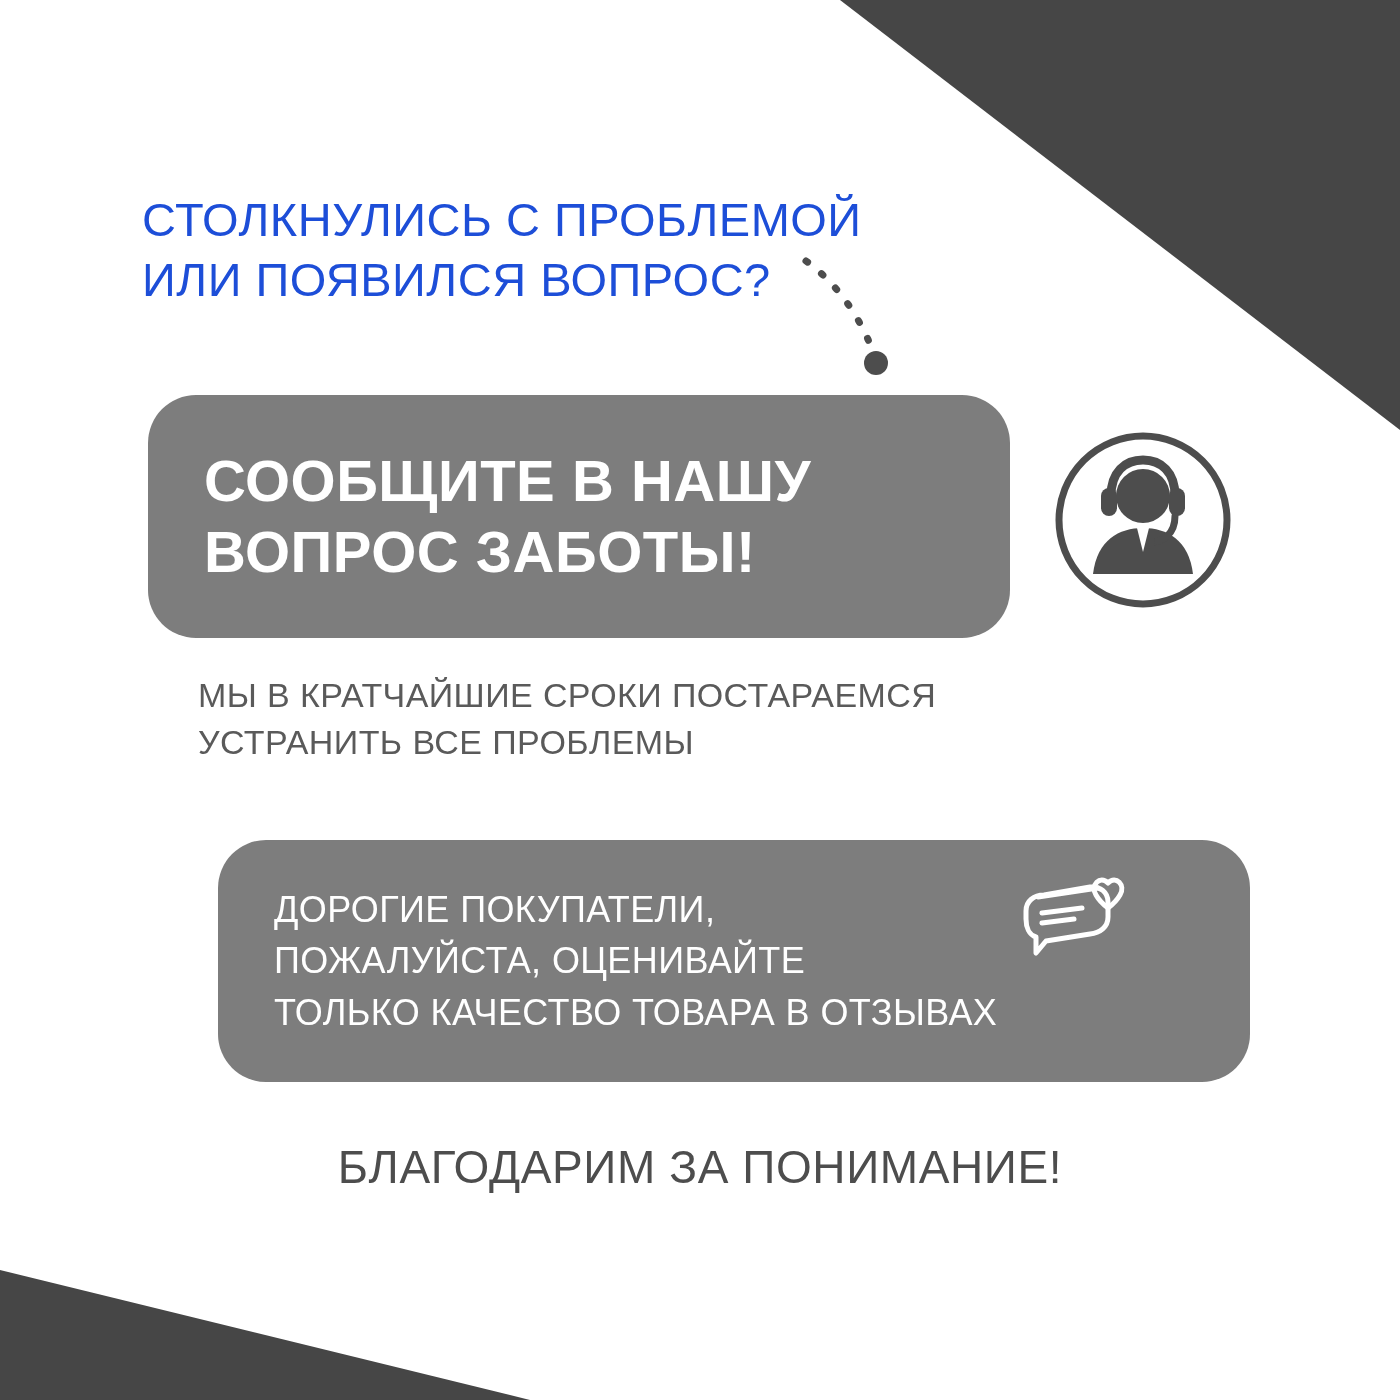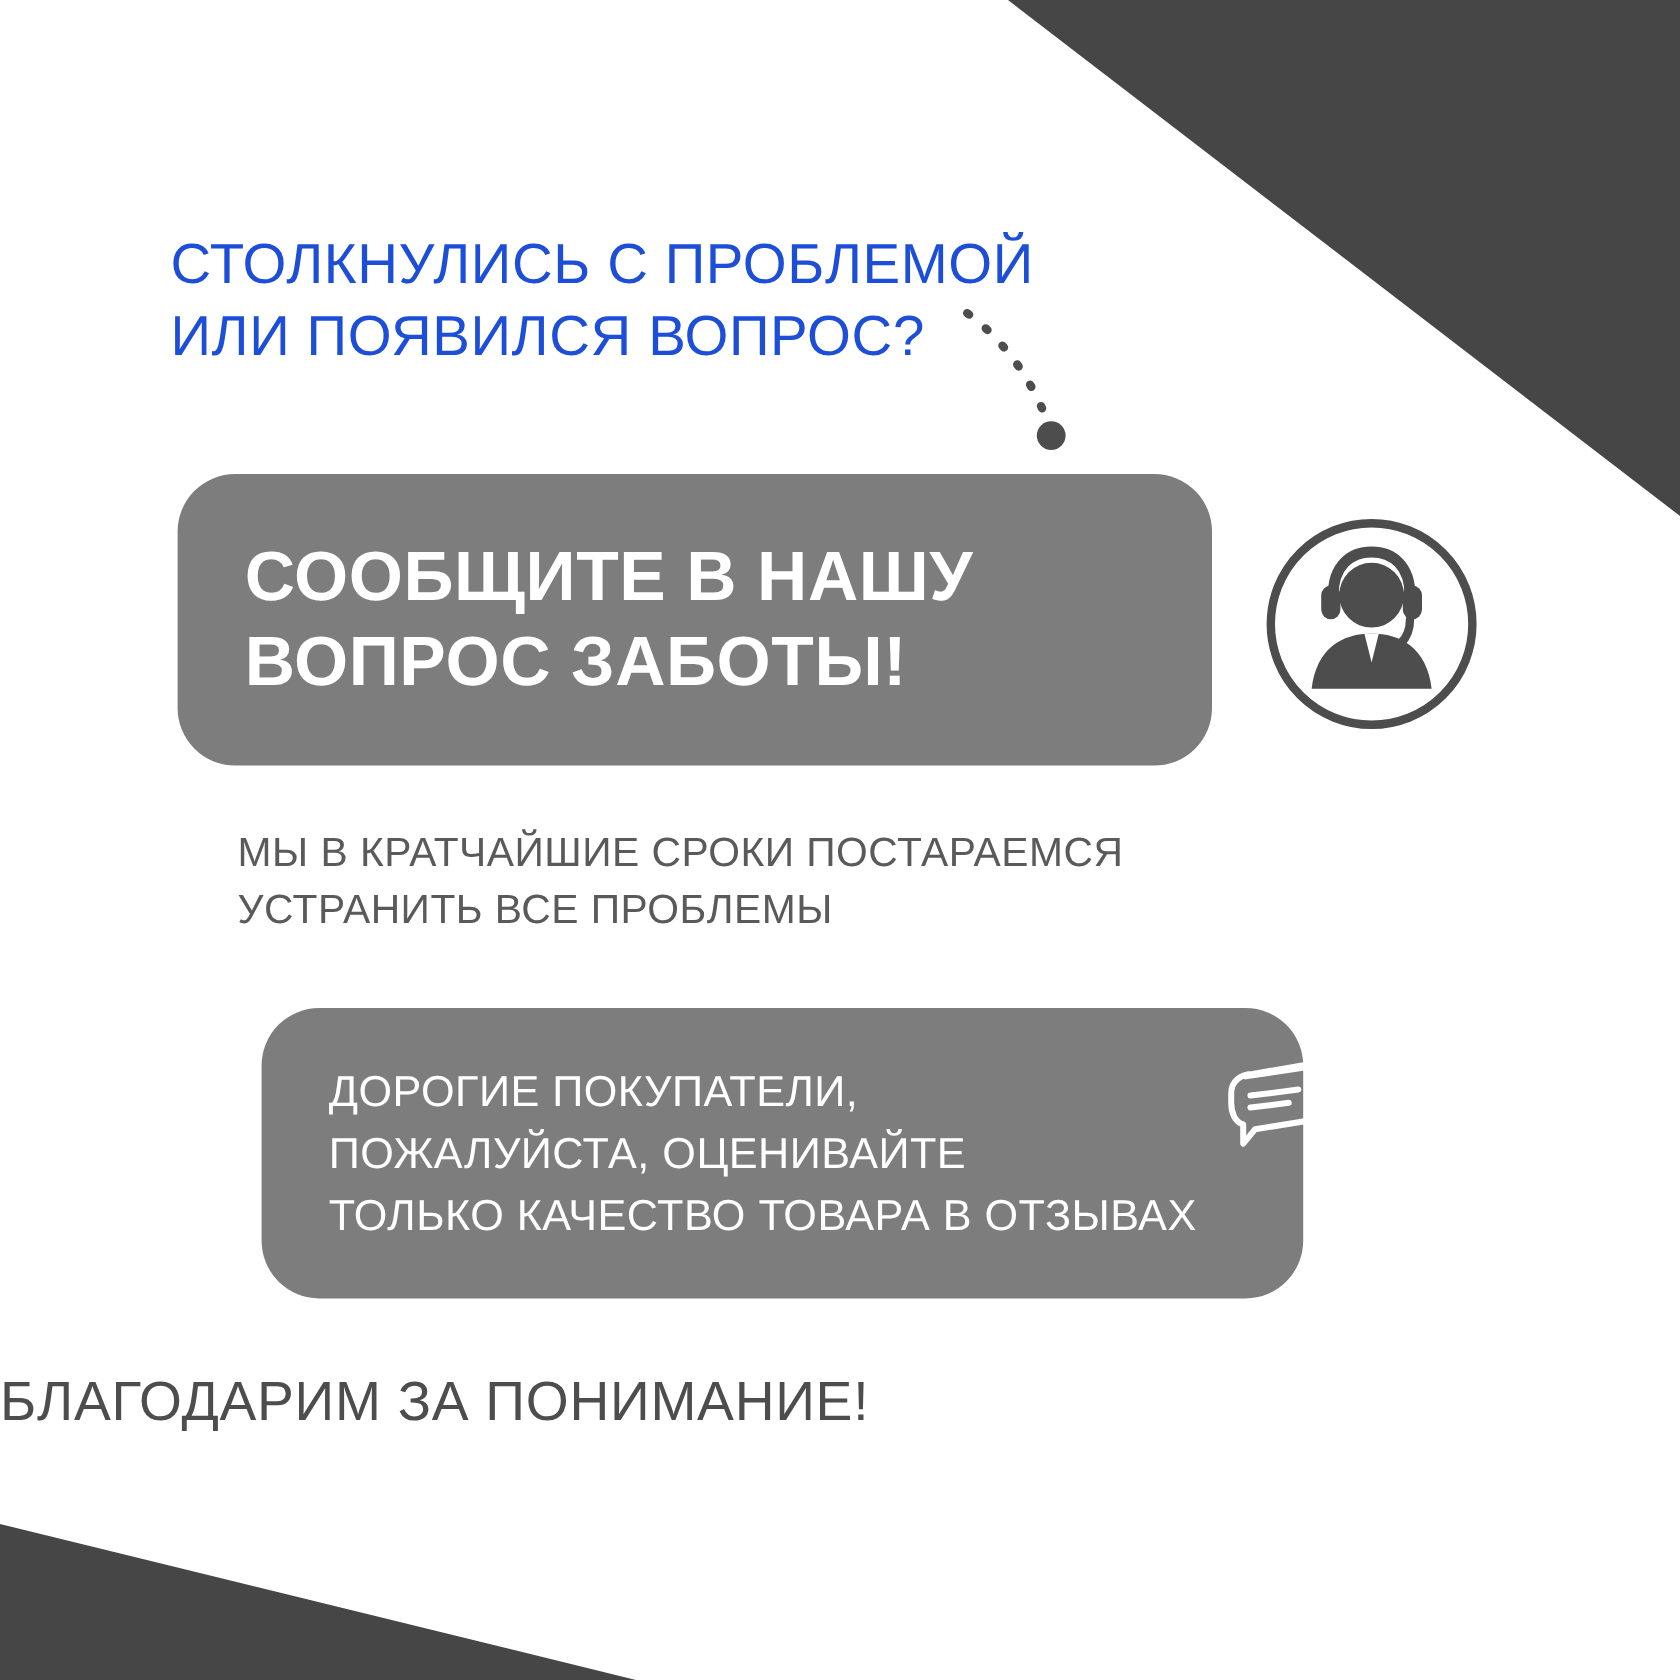--- a/index.html
+++ b/index.html
@@ -101,29 +101,28 @@
   .subtext {
     position: absolute;
     left: 198px;
     top: 672px;
     width: 900px;
     color: #5a5a5a;
     font-size: 34px;
     line-height: 1.38;
     letter-spacing: 0.4px;
     white-space: pre-line;
-    margin-top: 16px;
   }
 
   
   .pill-second {
     position: absolute;
     left: 218px;
     top: 840px;
-    width: 868px;
+    width: 1032px;
     height: 242px;
     background: #7d7d7d;
     border-radius: 48px;
     box-sizing: border-box;
     display: flex;
     align-items: center;
   }
   .pill-second .pill-text {
     color: #ffffff;
     font-size: 36px;
@@ -142,20 +141,21 @@
     width: 120px;
     height: 100px;
   }
 
   
   .footer-text {
     position: absolute;
     left: 0;
     top: 1140px;
     width: 1400px;
+    text-align: center;
     color: #4d4d4d;
     font-size: 46px;
     letter-spacing: 0.6px;
     font-weight: 400;
   }
 </style>
 </head>
 <body>
 
 <div class="poster">

